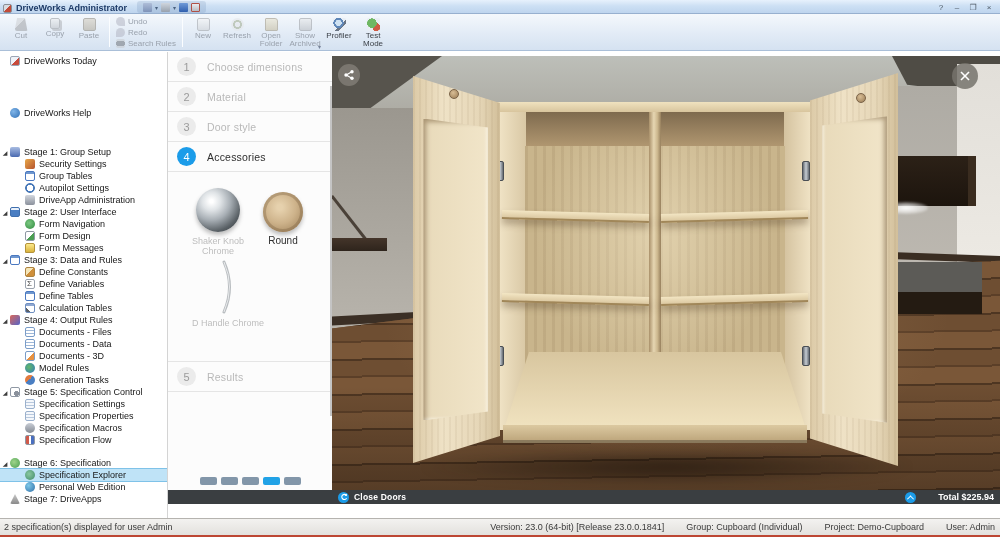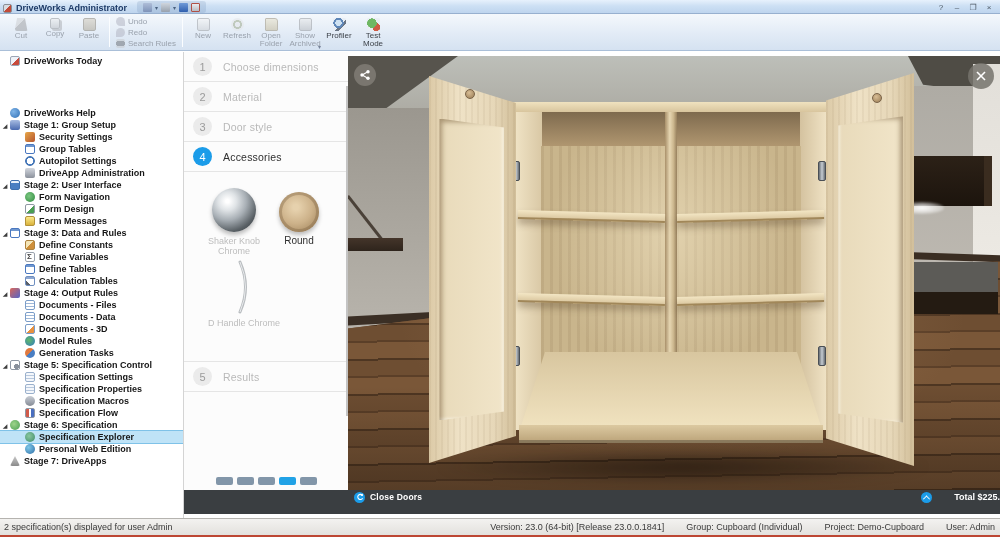--- a/index.html
+++ b/index.html
@@ -43,21 +43,21 @@
   .tbi-new { background:linear-gradient(180deg,#f2f4f7,#c9d0d9); border:1px solid #98a1ad; }
   .tbi-refresh { background:radial-gradient(circle at 50% 50%,transparent 30%,#8fb06a 31% 48%,transparent 49%),#dfe6ee; border-radius:50%; }
   .tbi-open-folder { background:linear-gradient(180deg,#efe0a8,#d2b96e); border:1px solid #a8905a; border-radius:1px 3px 1px 1px; }
   .tbi-show-archived { background:linear-gradient(180deg,#e3e7ec,#b3bac4); border:1px solid #939ca8; }
   .tbi-profiler { background:radial-gradient(circle at 42% 38%,#cfe2f2 28%,#5f87b8 30% 46%,transparent 47%),linear-gradient(135deg,transparent 55%,#6a7584 56% 70%,transparent 71%),#e8eef5; border-radius:2px; }
   .tbi-test-mode { background:radial-gradient(circle at 38% 40%,#6fb763 42%,transparent 43%),radial-gradient(circle at 72% 70%,#cf5a44 30%,transparent 31%),#e9eef4; border-radius:2px; }
   .tb-caret { position:absolute; left:318px; top:29px; font-size:6px; color:#77839a; }
 
   
   .content { position:absolute; top:52px; left:0; right:0; bottom:19px; display:flex; }
-  .sidebar { width:184px; background:#fff; border-right:1px solid #d4d4d4; padding-top:3px; overflow:hidden;font-weight:bold; }
+  .sidebar { width:168px; background:#fff; border-right:1px solid #d4d4d4; padding-top:3px; overflow:hidden; }
   .specview { position:relative; flex:1; background:#fff; }
 
   
   .trow { display:flex; align-items:center; height:12px; white-space:nowrap; cursor:default; }
   .trow.sel { background:#bfe3f7; outline:1px solid #7fc2e8; }
   .texp { width:10px; font-size:6px; color:#3c3c3c; text-align:center; flex:0 0 auto; }
   .ti { flex:0 0 auto; width:10px; height:10px; margin-right:4px; border-radius:2px; background:linear-gradient(135deg,#9db3dd,#5874b8); }
   .tlabel { font-size:9px; color:#161616; }
   .ti.i-today { background:linear-gradient(135deg,#eef2f8 55%,#c84b3c 55%); border:1px solid #9aa4b4; }
   .ti.i-help { border-radius:50%; background:radial-gradient(circle at 35% 35%,#7fb4e8,#2f6fb5); }
@@ -154,21 +154,21 @@
   .door-panel { position:absolute; left:12%; right:14%; top:11%; bottom:11%;
     background:linear-gradient(90deg,#e8daba,#f1e5c9); clip-path:polygon(0 0,100% 3%,100% 97%,0 100%);
     box-shadow:inset 3px 3px 5px rgba(118,93,58,.55), inset -2px -2px 3px rgba(255,252,240,.7); }
   .door-r .door-panel { left:14%; right:12%; clip-path:polygon(0 3%,100% 0,100% 100%,0 97%); box-shadow:inset -3px 3px 5px rgba(118,93,58,.55), inset 2px -2px 3px rgba(255,252,240,.7); }
   .knob { width:10px; height:10px; border-radius:50%; background:radial-gradient(circle at 40% 35%,#d8bd95,#a98c64 75%,#82684a); border:1px solid #7a6348; }
   .vp-roundbtn { border-radius:50%; display:flex; align-items:center; justify-content:center; }
   .vp-share { left:6px; top:8px; width:22px; height:22px; background:rgba(125,122,114,.92); }
   .vp-close { left:620px; top:7px; width:26px; height:26px; background:rgba(118,115,108,.85); }
 
   
-  .bottombar { position:absolute; left:0; top:438px; width:832px; height:24px; background:#3a3e41; color:#fff; }
+  .bottombar { position:absolute; left:0; top:438px; width:832px; height:14px; background:#3a3e41; color:#fff; }
   .bb-circle { position:absolute; width:11px; height:11px; top:1.5px; border-radius:50%; background:#1b9ce9; display:flex; align-items:center; justify-content:center; }
   .bb-close { left:170px; }
   .bb-up { left:737px; }
   .bb-close-label { position:absolute; left:186px; top:2px; font-size:8.5px; font-weight:bold; letter-spacing:.2px; }
   .bb-total { position:absolute; right:6px; top:2px; font-size:9px; font-weight:bold; }
   .chev-up { width:5px; height:5px; border-left:1.5px solid #fff; border-top:1.5px solid #fff; transform:rotate(45deg) translate(1px,1px); }
 
   
   .statusbar { position:absolute; left:0; right:0; bottom:0; height:19px; background:linear-gradient(180deg,#f3f2f0,#e1dfdb); border-top:1px solid #b5b3af; display:flex; align-items:center; font-size:9px; color:#3a3a3a; padding:0 5px 2px 4px; }
   .sb-right { margin-left:auto; display:flex; gap:22px; }
@@ -265,21 +265,21 @@
         <div class="trow" style="padding-left: 0px;">
           <span class="texp"></span>
           <span class="ti i-today"></span>
           <span class="tlabel">DriveWorks Today</span>
         </div>
         <div class="trow" style="padding-left: 0px; margin-top: 40px;">
           <span class="texp"></span>
           <span class="ti i-help"></span>
           <span class="tlabel">DriveWorks Help</span>
         </div>
-        <div class="trow" style="padding-left: 0px;">
+        <div class="trow" style="padding-left: 0px; margin-top: 27px;">
           <span class="texp">◢</span>
           <span class="ti i-stage1"></span>
           <span class="tlabel">Stage 1: Group Setup</span>
         </div>
         <div class="trow" style="padding-left: 15px;">
           <span class="texp"></span>
           <span class="ti i-security"></span>
           <span class="tlabel">Security Settings</span>
         </div>
         <div class="trow" style="padding-left: 15px;">
@@ -390,21 +390,21 @@
         <div class="trow" style="padding-left: 15px;">
           <span class="texp"></span>
           <span class="ti i-macro"></span>
           <span class="tlabel">Specification Macros</span>
         </div>
         <div class="trow" style="padding-left: 15px;">
           <span class="texp"></span>
           <span class="ti i-flow"></span>
           <span class="tlabel">Specification Flow</span>
         </div>
-        <div class="trow" style="padding-left: 0px;">
+        <div class="trow" style="padding-left: 0px; margin-top: 11px;">
           <span class="texp">◢</span>
           <span class="ti i-stage6"></span>
           <span class="tlabel">Stage 6: Specification</span>
         </div>
         <div class="trow sel" style="padding-left: 15px;">
           <span class="texp"></span>
           <span class="ti i-explorer"></span>
           <span class="tlabel">Specification Explorer</span>
         </div>
         <div class="trow" style="padding-left: 15px;">

